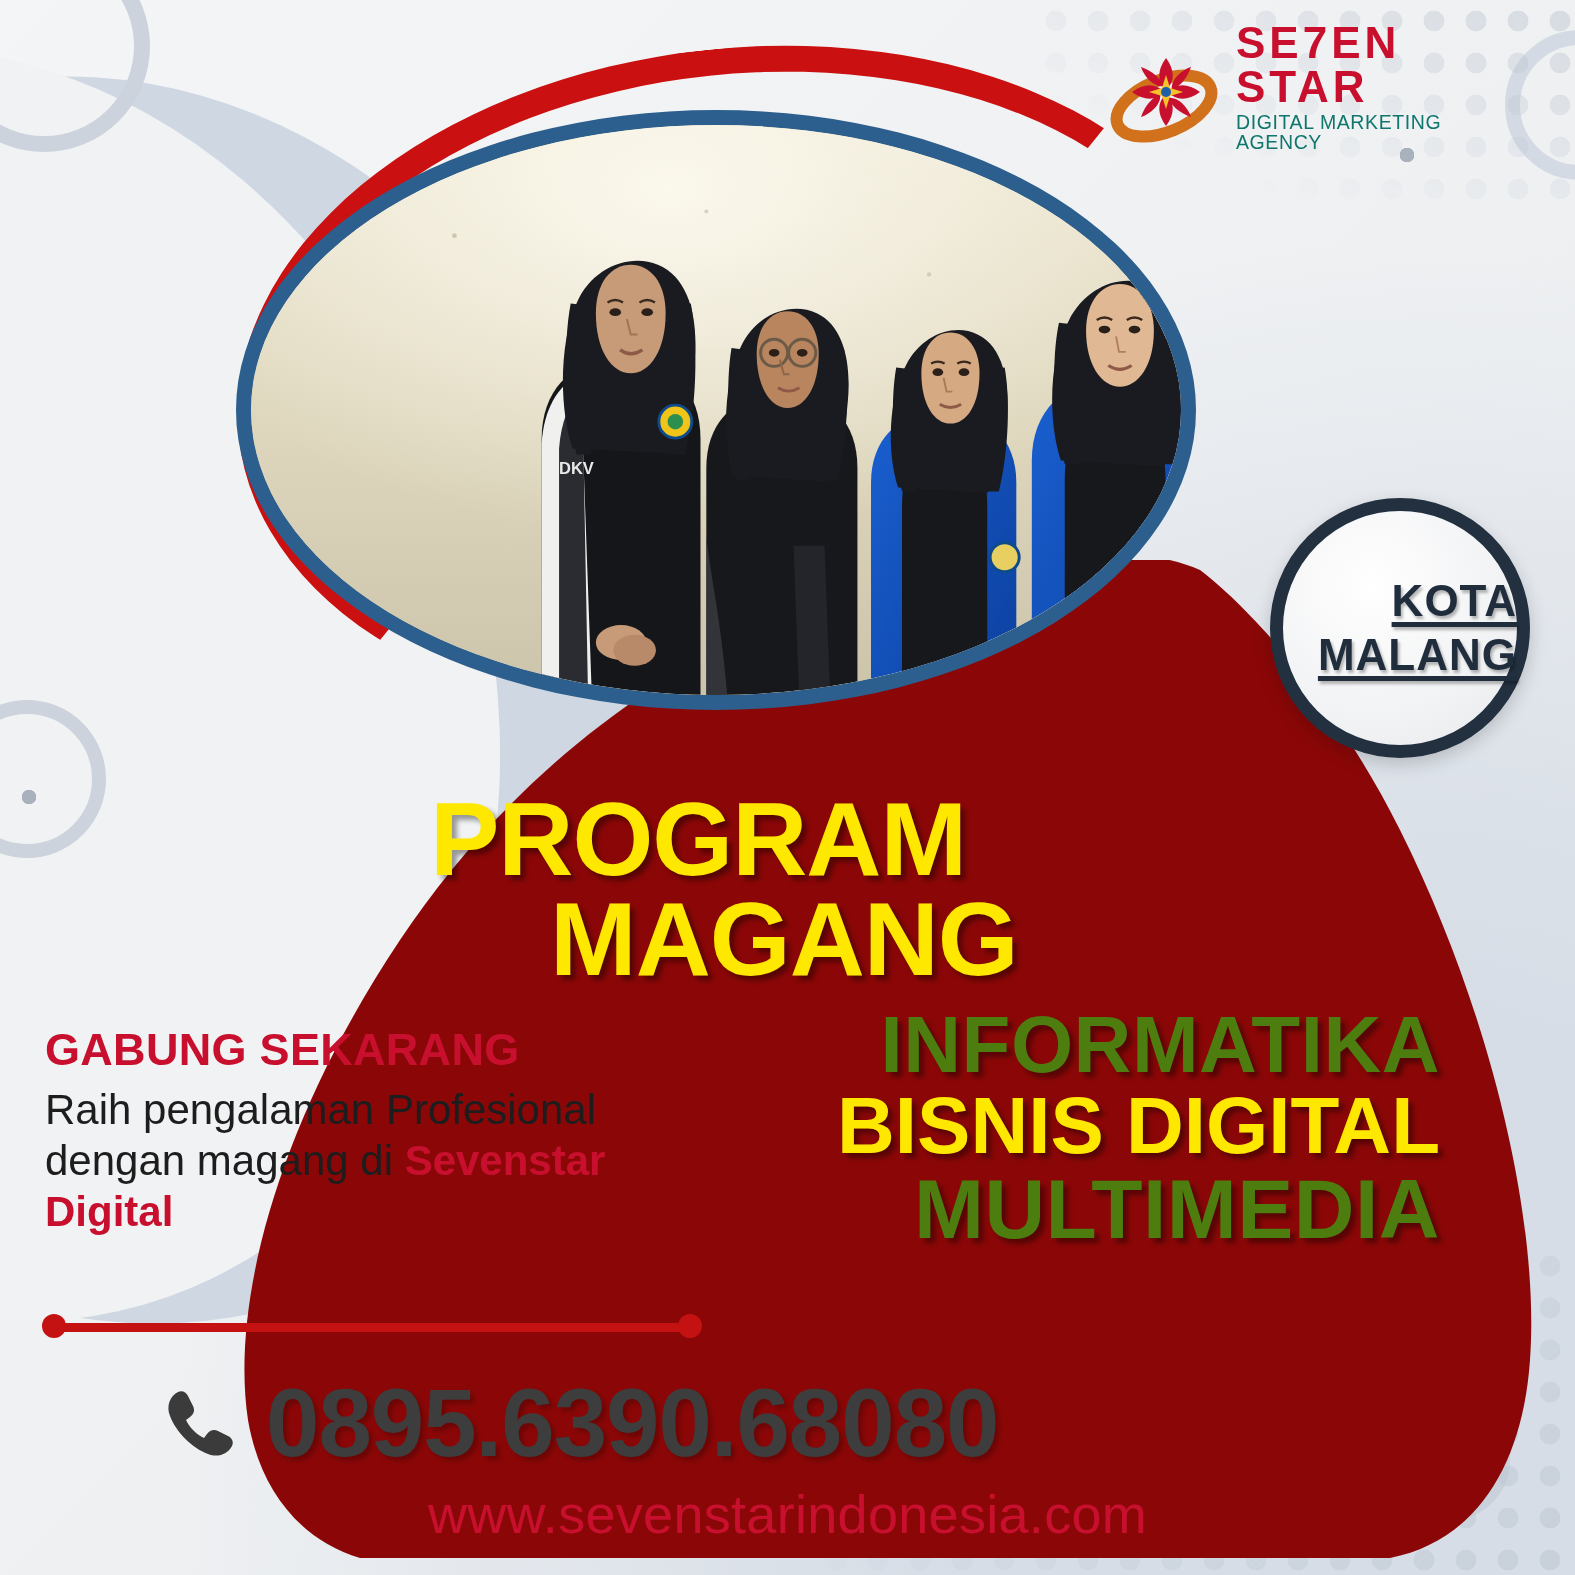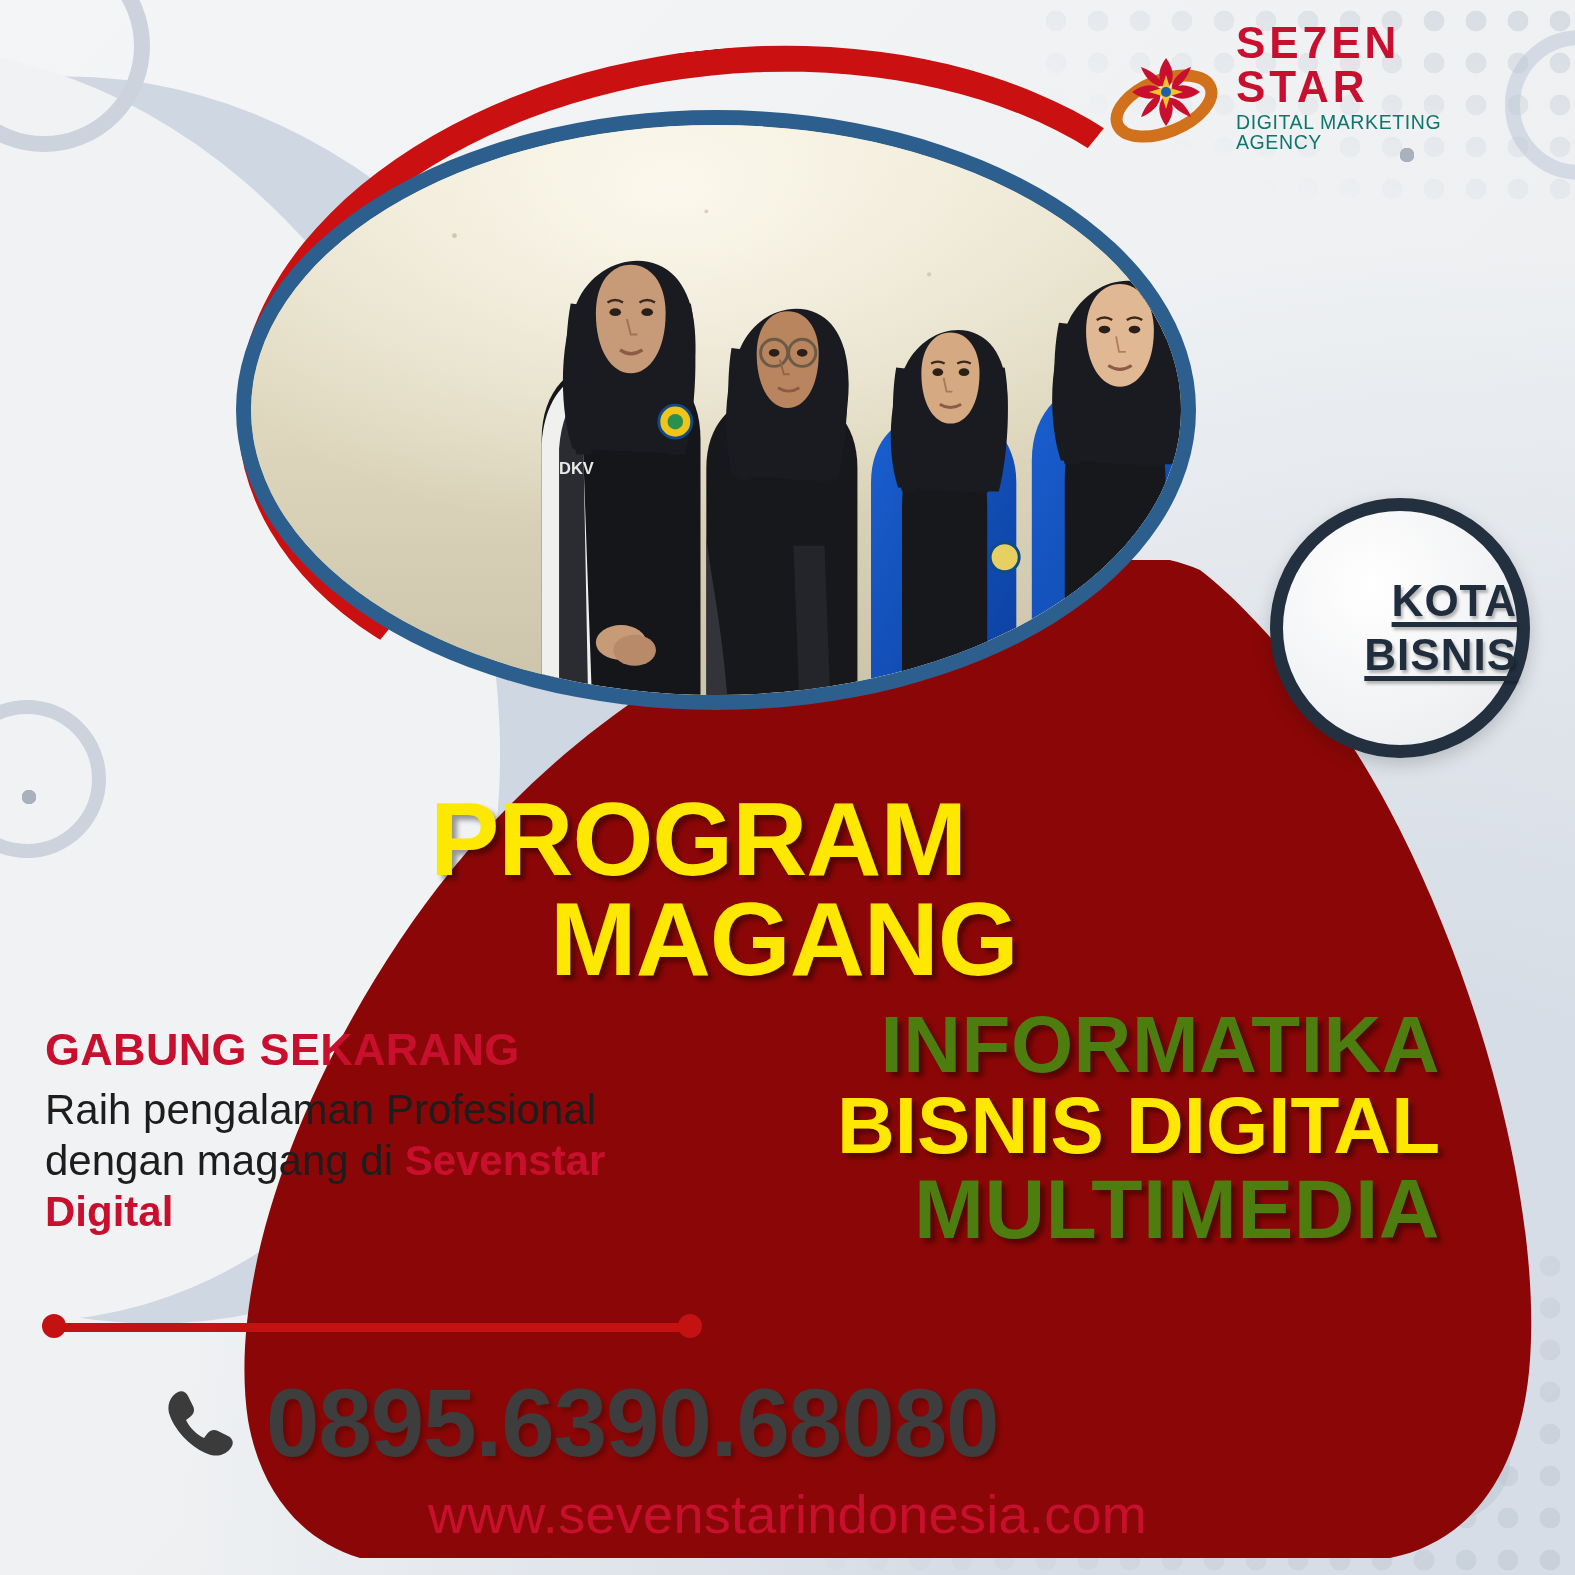--- a/index.html
+++ b/index.html
@@ -411,21 +411,21 @@
       </svg>
     </div>
     <div class="logo-text">
       <div class="logo-title">SE7EN STAR</div>
       <div class="logo-sub">DIGITAL MARKETING AGENCY</div>
     </div>
   </div>
 
   <div class="badge">
     <span>KOTA</span>
-    <span>BISNIS</span>
+    <span>MALANG</span>
   </div>
 
   <div class="headline">
     <div class="hl1">PROGRAM</div>
     <div class="hl2">MAGANG</div>
     <div class="hl3">INFORMATIKA</div>
     <div class="hl4">BISNIS DIGITAL</div>
     <div class="hl5">MULTIMEDIA</div>
   </div>
 

